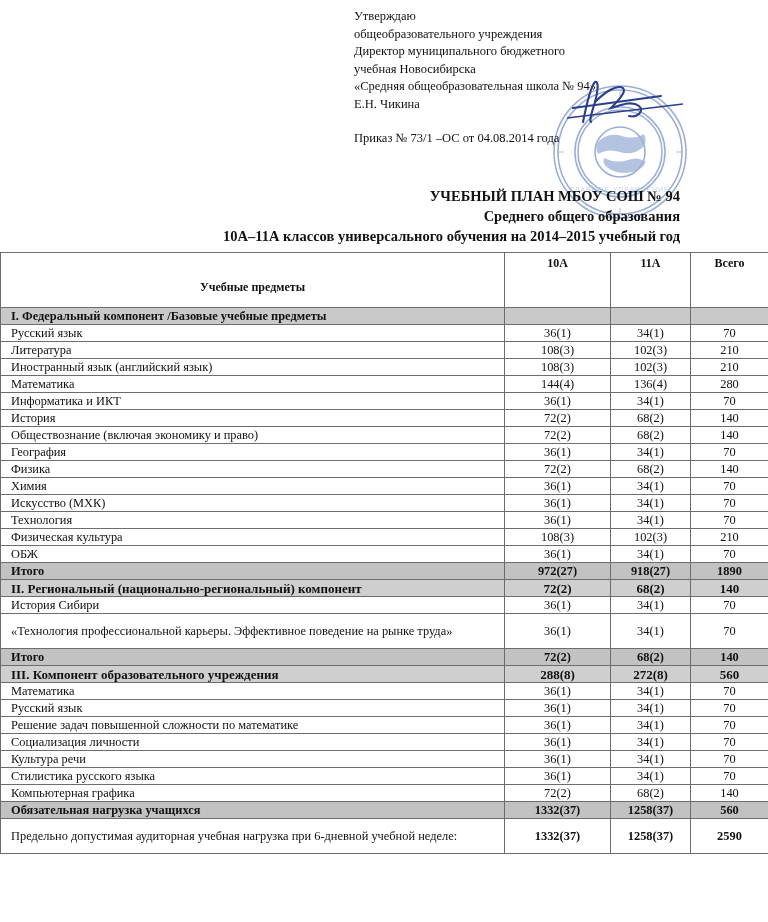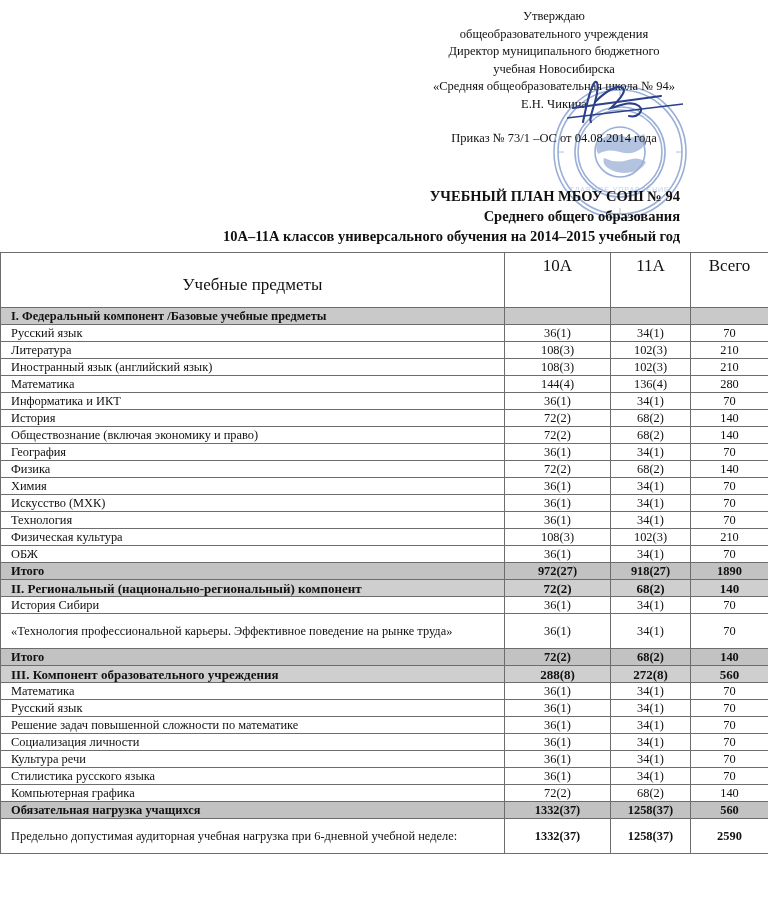--- a/index.html
+++ b/index.html
@@ -16,21 +16,21 @@
     color: #111;
     -webkit-font-smoothing: antialiased;
   }
 
   
   .approval {
     position: absolute;
     top: 8px;
     right: 14px;
     width: 400px;
-    text-align: center;
+    text-align: left;
     font-size: 12.5px;
     line-height: 17.5px;
     z-index: 4;
   }
   .approval div { white-space: nowrap; }
   .approval .order-line { margin-top: 17px; }
 
   
   .signature {
     position: absolute;
@@ -97,22 +97,22 @@
   table.plan td.num {
     text-align: center;
     height: 16px;
     line-height: 15px;
   }
 
   
   tr.head th {
     height: 42px;
     text-align: center;
-    font-weight: normal;
-    font-size: 17px;
+    font-weight: bold;
+    font-size: 12px;
     background: #ffffff;
   }
   tr.head th.subject-head {
     vertical-align: bottom;
     padding-bottom: 12px;
   }
   tr.head th.col-head {
     vertical-align: top;
     padding-top: 3px;
   }

